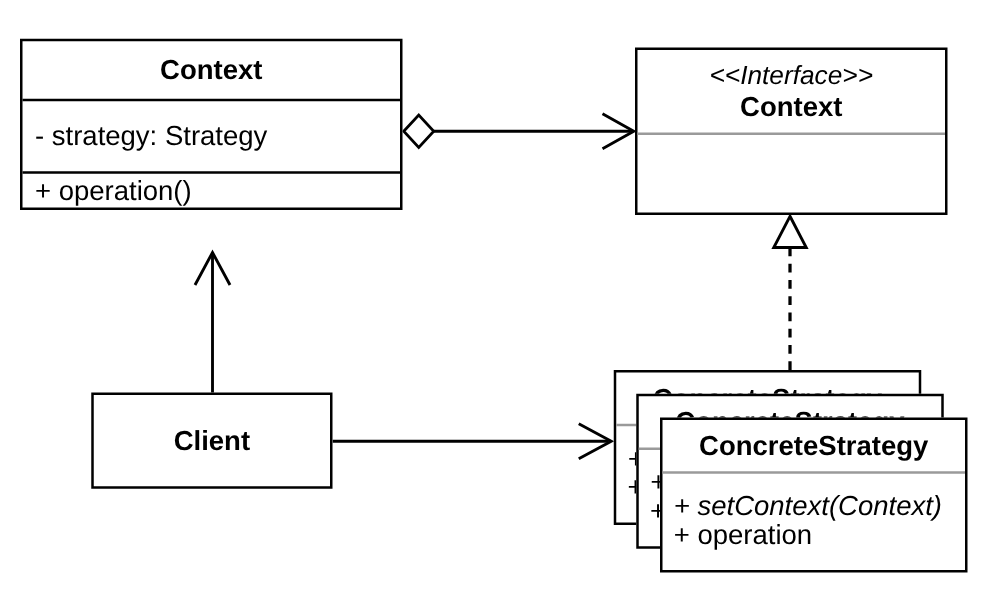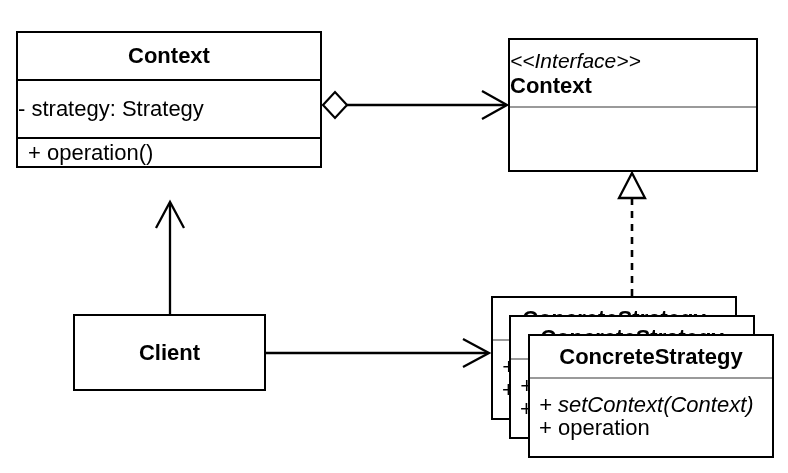--- a/index.html
+++ b/index.html
@@ -30,36 +30,36 @@
   .context-box   { left: 16px; top: 31px; width: 306px; height: 137px; z-index: 5; }
   .context-title {
     height: 46px;
     display: flex; align-items: center; justify-content: center;
     font-weight: bold; font-size: 22px;
   }
   .context-attr {
     height: 58px;
     border-top: 2.5px solid #000000;
     display: flex; align-items: center;
-    padding-left: 0;
+    padding-left: 10px;
     font-size: 22px;
   }
   .context-method {
     flex: 1;
     border-top: 2.5px solid #000000;
     display: flex; align-items: center;
     padding-left: 10px;
     font-size: 22px;
   }
   
   .strategy-box  { left: 508px; top: 38px; width: 250px; height: 134px; z-index: 5; }
   .iface-head {
     height: 68px;
     display: flex; flex-direction: column;
-    justify-content: center;
+    align-items: center; justify-content: center;
     border-bottom: 2px solid #9a9a9a;
     line-height: 25px;
   }
   .stereotype { font-style: italic; font-size: 21px; }
   .iface-name { font-weight: bold; font-size: 22px; }
   .iface-method {
     flex: 1;
     display: flex; align-items: center;
     padding-left: 9px;
     font-size: 22px; font-style: italic;

